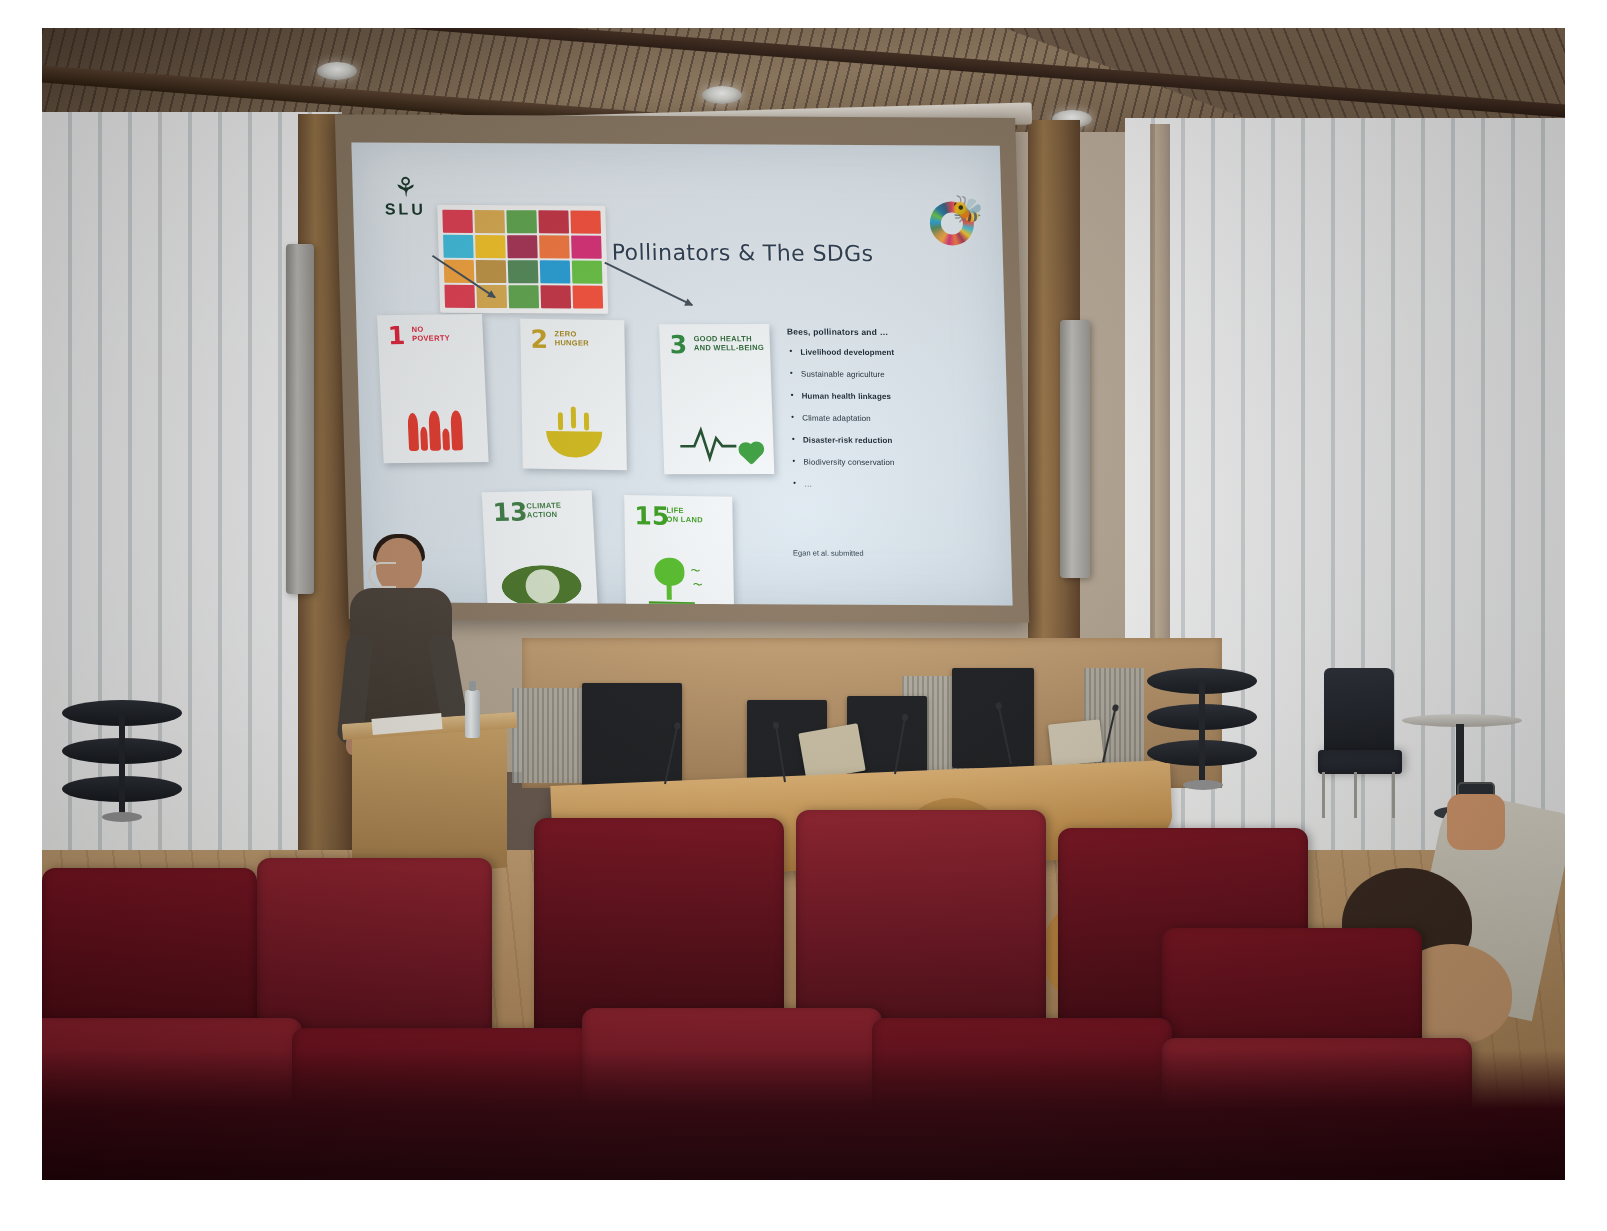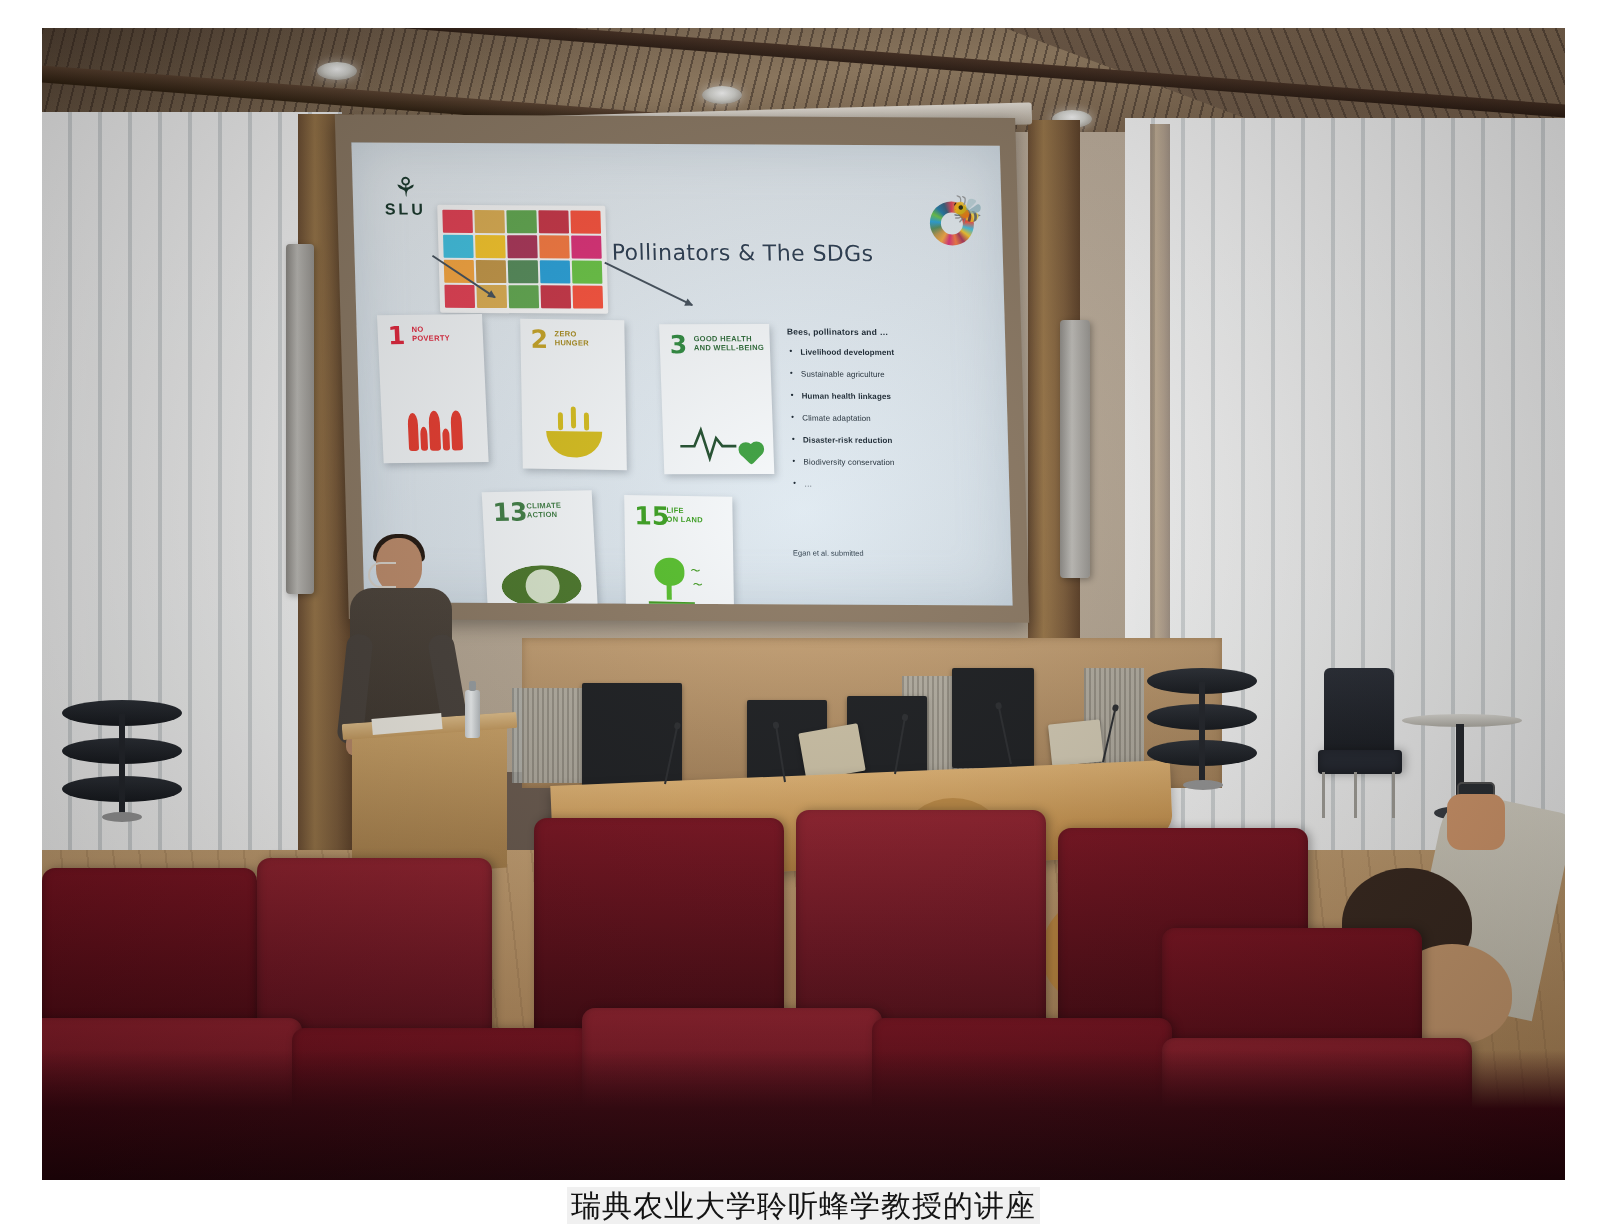--- a/index.html
+++ b/index.html
@@ -560,17 +560,14 @@
     <div class="seat hl" style="left:-20px;top:990px;width:280px;height:200px;"></div>
     <div class="seat" style="left:250px;top:1000px;width:300px;height:190px;"></div>
     <div class="seat hl" style="left:540px;top:980px;width:300px;height:200px;"></div>
     <div class="seat" style="left:830px;top:990px;width:300px;height:190px;"></div>
     <div class="seat hl" style="left:1120px;top:1010px;width:310px;height:180px;"></div>
 
     <div class="fgband"></div>
     <div class="grade"></div>
   </div>
 
-  <div id="caption">
-    <span>瑞典农业大学聆听蜂学教授的讲座</span>
-  </div>
 
 </div>
 
 </body></html>

